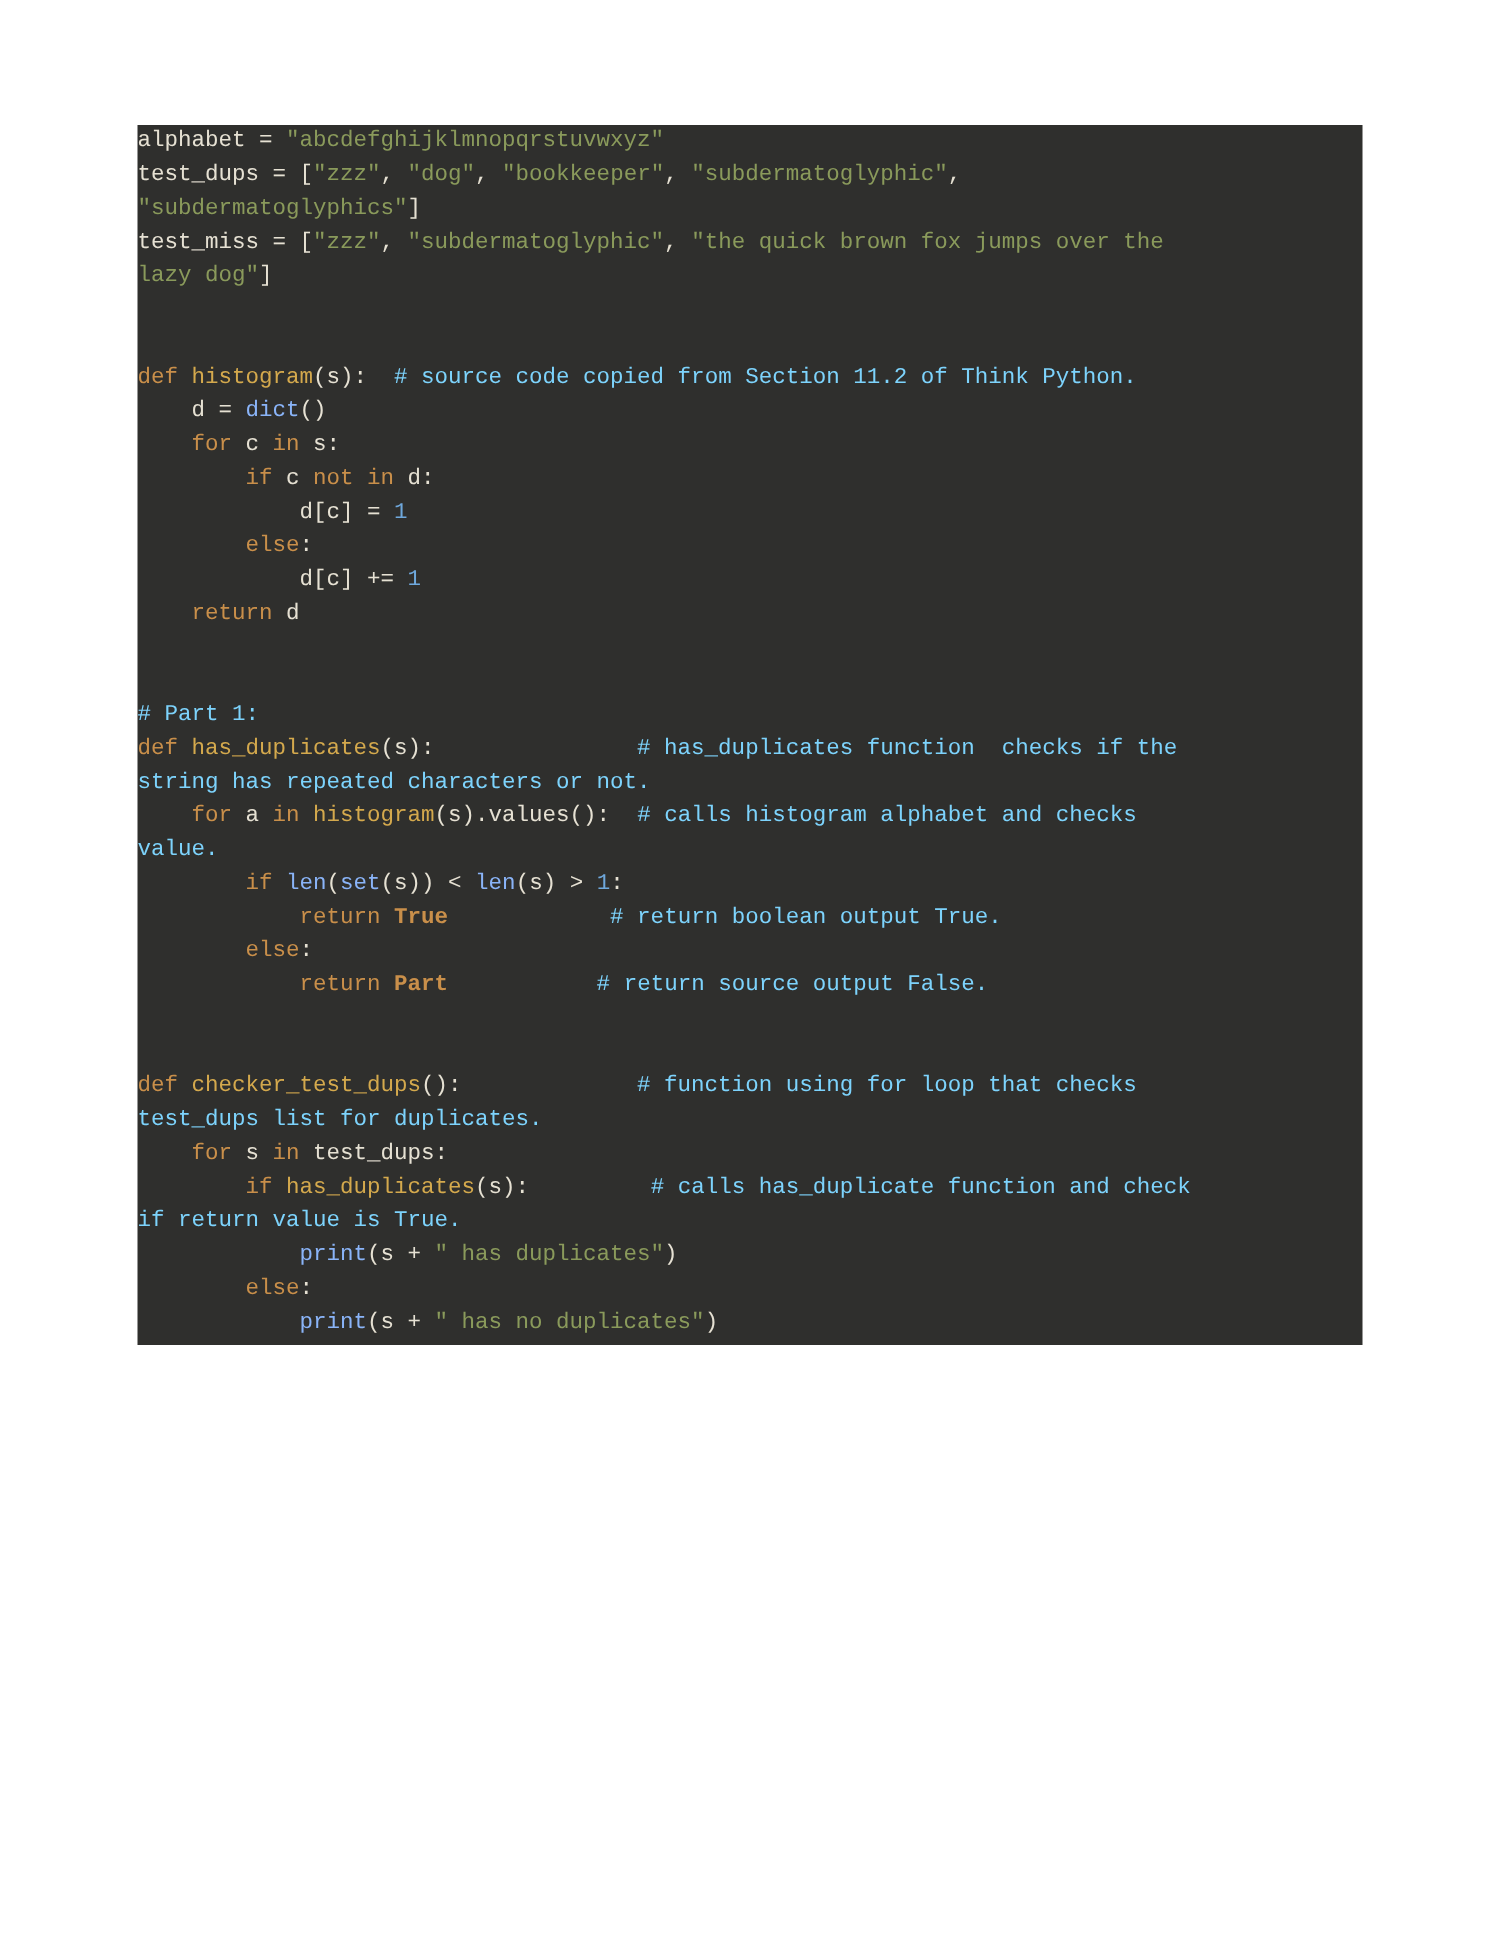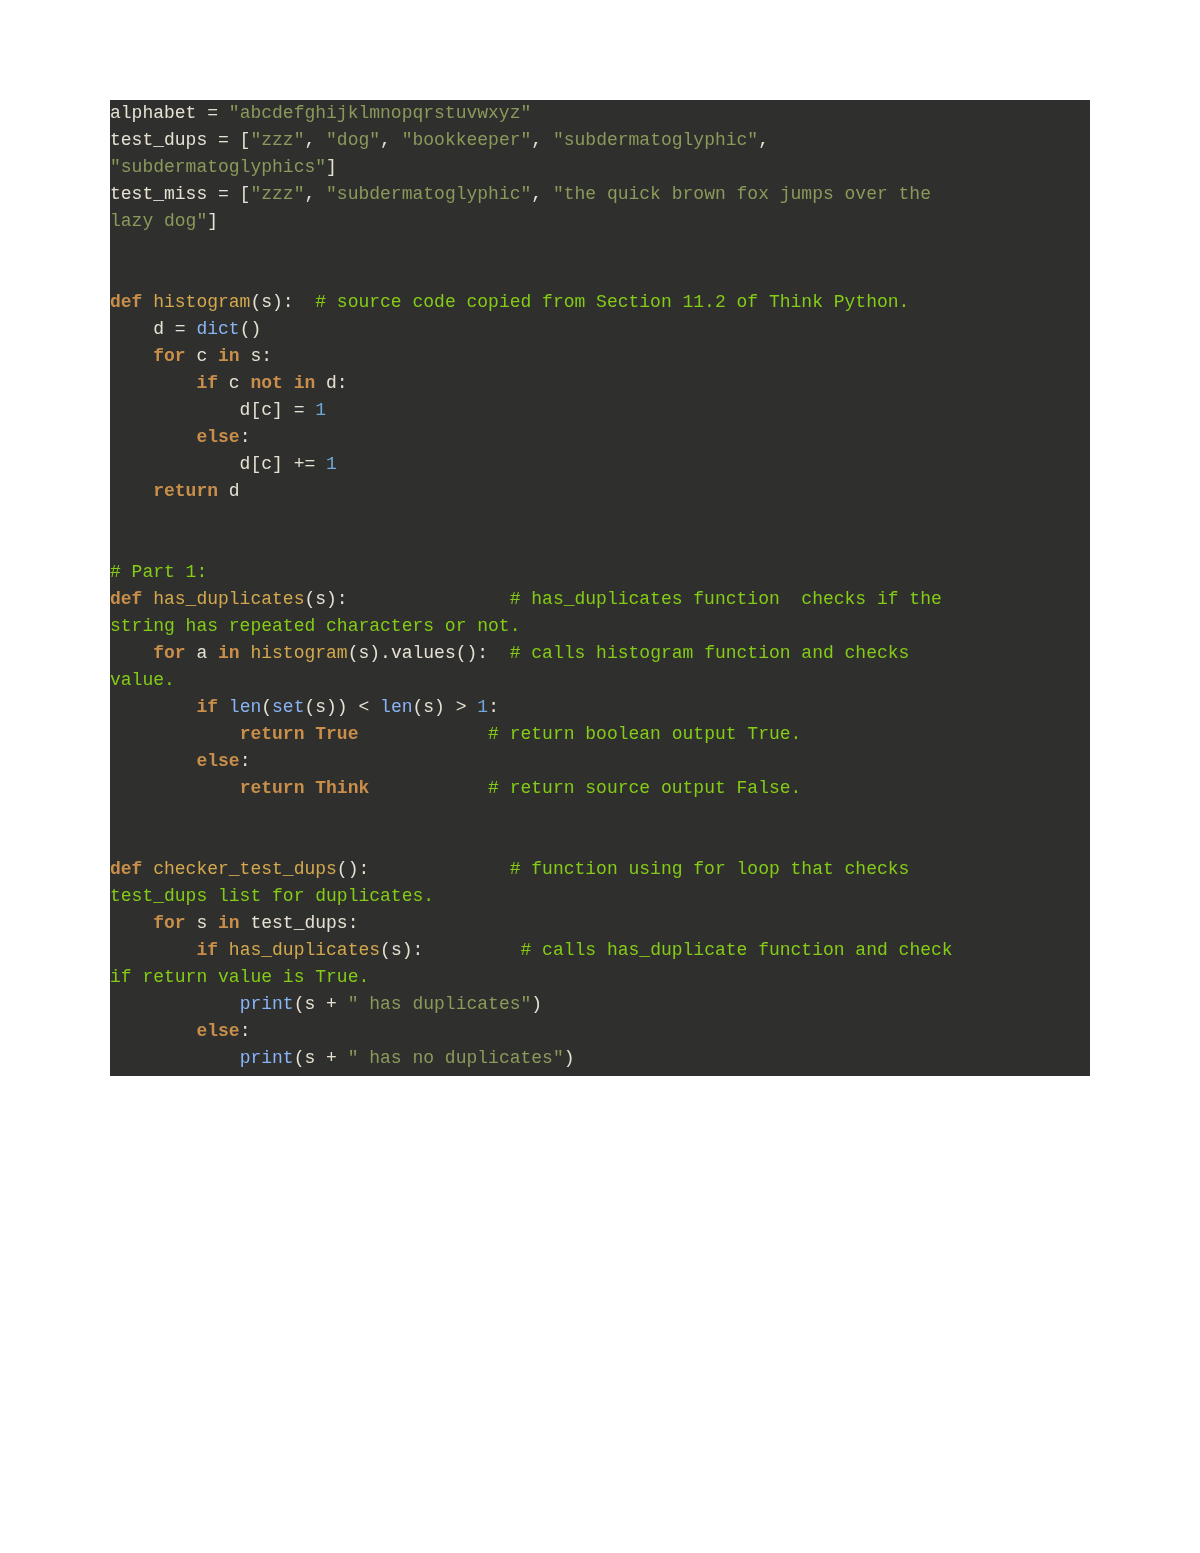--- a/index.html
+++ b/index.html
@@ -18,26 +18,26 @@
     background: #2f2f2d;
     padding: 0px 0px 4px 0px;
     box-sizing: border-box;
     color: #d8d8d8;
     font-size: 18px;
     line-height: 1.5;
     white-space: pre;
     overflow: hidden;
   }
   
-  .kw   { color: #c98f4a; font-weight: bold; }      
+  .kw   { color: #c98f4a; }      
   .fn   { color: #d4a94d; }      
   .str  { color: #8a9a5b; }      
   .num  { color: #6fa8dc; }      
   .id   { color: #e6e1d3; text-align: right; }      
-  .cmt  { color: #84cc16; font-family: Liberation Mono, monospace; }
+  .cmt  { color: #7dd3fc; font-family: Liberation Mono, monospace; }
   .call { color: #8ab4f8; }      
   .const{ color: #c98f4a; font-weight: bold; }      
 </style>
 </head>
 <body>
 
 <div class="page">
 <div class="code-block"><span class="id">alphabet</span><span class="id"> = </span><span class="str">"abcdefghijklmnopqrstuvwxyz"</span>
 <span class="id">test_dups</span><span class="id"> = [</span><span class="str">"zzz"</span><span class="id">, </span><span class="str">"dog"</span><span class="id">, </span><span class="str">"bookkeeper"</span><span class="id">, </span><span class="str">"subdermatoglyphic"</span><span class="id">, </span>
 <span class="str">"subdermatoglyphics"</span><span class="id">]</span>
@@ -51,26 +51,26 @@
 <span>        </span><span class="kw">if</span><span class="id"> c </span><span class="kw">not in</span><span class="id"> d:</span>
 <span class="id">            d[c] = </span><span class="num">1</span>
 <span>        </span><span class="kw">else</span><span class="id">:</span>
 <span class="id">            d[c] += </span><span class="num">1</span>
 <span>    </span><span class="kw">return</span><span class="id"> d</span>
 
 
 <span class="cmt"># Part 1:</span>
 <span class="kw">def</span><span class="fn"> has_duplicates</span><span class="id">(s):</span><span>               </span><span class="cmt"># has_duplicates function  checks if the </span>
 <span class="cmt">string has repeated characters or not.</span>
-<span>    </span><span class="kw">for</span><span class="id"> a </span><span class="kw">in</span><span> </span><span class="fn">histogram</span><span class="id">(s).values():  </span><span class="cmt"># calls histogram function and checks </span>
+<span>    </span><span class="kw">for</span><span class="id"> a </span><span class="kw">in</span><span> </span><span class="fn">histogram</span><span class="id">(s).values():  </span><span class="cmt"># calls histogram alphabet and checks </span>
 <span class="cmt">value.</span>
 <span>        </span><span class="kw">if</span><span> </span><span class="call">len</span><span class="id">(</span><span class="call">set</span><span class="id">(s)) &lt; </span><span class="call">len</span><span class="id">(s) &gt; </span><span class="num">1</span><span class="id">:</span>
 <span>            </span><span class="kw">return</span><span> </span><span class="const">True</span><span>            </span><span class="cmt"># return boolean output True.</span>
 <span>        </span><span class="kw">else</span><span class="id">:</span>
-<span>            </span><span class="kw">return</span><span> </span><span class="const">Think</span><span>           </span><span class="cmt"># return source output False.</span>
+<span>            </span><span class="kw">return</span><span> </span><span class="const">Part</span><span>           </span><span class="cmt"># return source output False.</span>
 
 
 <span class="kw">def</span><span class="fn"> checker_test_dups</span><span class="id">():</span><span>             </span><span class="cmt"># function using for loop that checks </span>
 <span class="cmt">test_dups list for duplicates.</span>
 <span>    </span><span class="kw">for</span><span class="id"> s </span><span class="kw">in</span><span class="id"> test_dups:</span>
 <span>        </span><span class="kw">if</span><span> </span><span class="fn">has_duplicates</span><span class="id">(s):</span><span>         </span><span class="cmt"># calls has_duplicate function and check </span>
 <span class="cmt">if return value is True.</span>
 <span>            </span><span class="call">print</span><span class="id">(s + </span><span class="str">" has duplicates"</span><span class="id">)</span>
 <span>        </span><span class="kw">else</span><span class="id">:</span>
 <span>            </span><span class="call">print</span><span class="id">(s + </span><span class="str">" has no duplicates"</span><span class="id">)</span></div>

